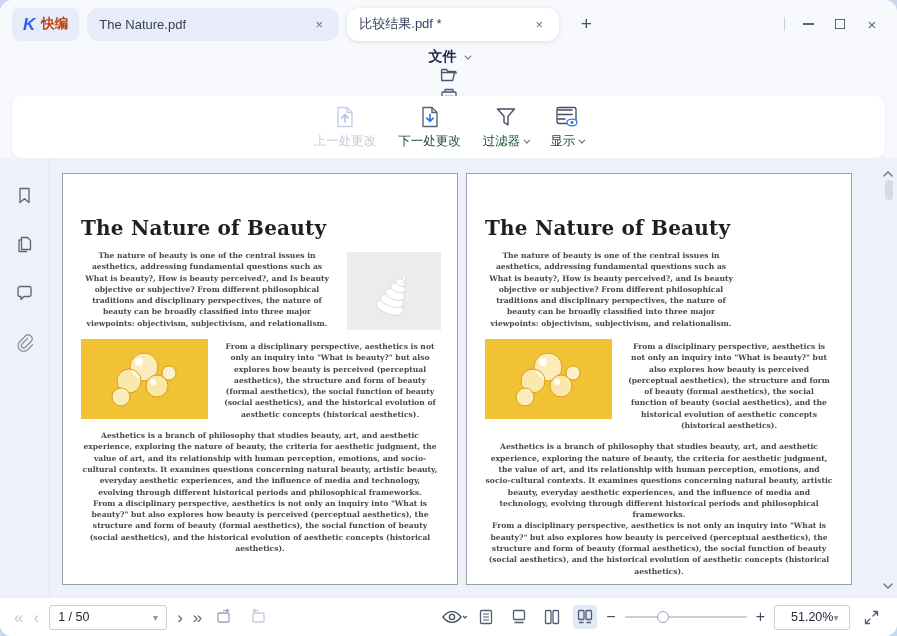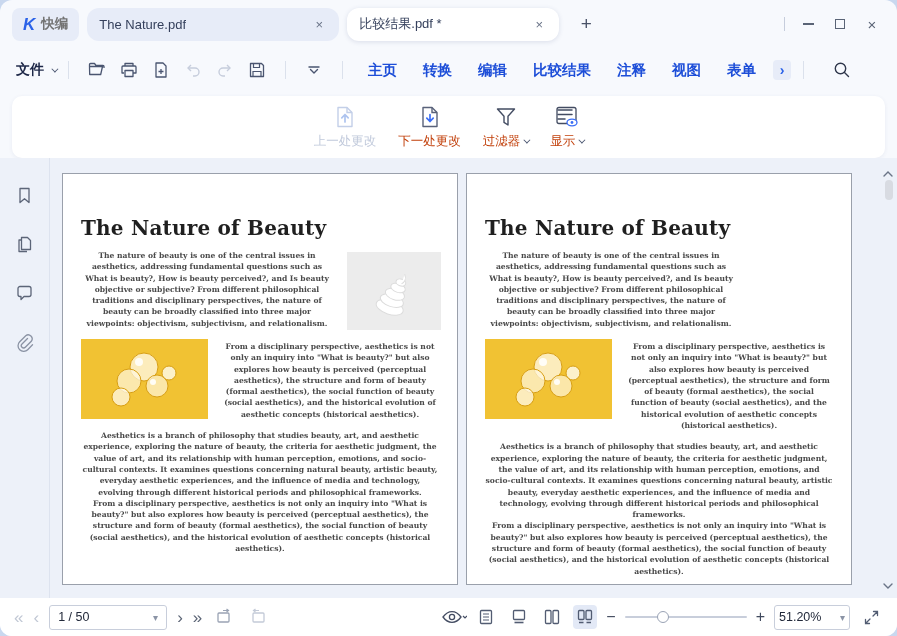--- a/index.html
+++ b/index.html
@@ -4,51 +4,51 @@
 <style>
   * { box-sizing: border-box; margin: 0; padding: 0; }
   html,body { width:897px; height:636px; overflow:hidden; }
   body { font-family:"Liberation Sans",sans-serif; background:#c9d8ef; position:relative; }
   .window { position:absolute; inset:0; background:#f7f9fd; border-radius:12px; overflow:hidden; }
 
   
   .tabbar { height:48px; display:flex; align-items:center; padding:0 12px; gap:8px; }
   .logo-chip { background:#e7ecf8; border-radius:8px; height:33px; display:flex; align-items:center; padding:0 11px; gap:6px; flex:0 0 auto; }
   .logo-mark { color:#2b62e8; font-weight:800; font-size:17px; font-style:italic; line-height:1; }
-  .logo-text { font-size:13.5px; color:#737373; font-weight:700; }
+  .logo-text { font-size:13.5px; color:#c2410c; font-weight:700; }
   .tab { height:33px; border-radius:12px; display:flex; align-items:center; padding:0 12px; gap:8px; font-size:13px; color:#35405c; cursor:default; }
   .tab .tab-label { white-space:nowrap; overflow:hidden; }
   .tab.inactive { background:#e7ecf8; width:252px; }
   .tab.active { background:#ffffff; width:212px; box-shadow:0 1px 5px rgba(40,60,110,.14); }
   .tab-close { margin-left:auto; color:#6a7488; font-size:13px; width:16px; height:16px; display:grid; place-items:center; border-radius:4px; }
   .newtab-btn { font-size:19px; color:#4a5368; margin-left:6px; width:26px; height:26px; display:grid; place-items:center; border-radius:6px; }
   .win-controls { margin-left:auto; display:flex; align-items:center; gap:6px; }
   .win-sep { width:1px; height:14px; background:#c6cddc; margin-right:4px; }
   .win-btn { width:26px; height:26px; display:grid; place-items:center; color:#5a6476; }
   .min-bar { width:11px; height:2px; background:#5a6476; }
   .max-box { width:10px; height:10px; border:1.6px solid #5a6476; }
   .close-x { font-size:15px; }
 
   
-  .menubar { height:44px; display:flex; align-items:center; padding:0 16px; }
+  .menubar { height:44px; display:flex; align-items:center; padding:0 16px;flex-direction:column; }
   .file-btn { display:flex; align-items:center; gap:7px; font-size:14px; color:#1d2747; font-weight:600; }
   .caret { width:7px; height:7px; border-right:1.6px solid #4a5570; border-bottom:1.6px solid #4a5570; transform:rotate(45deg) translateY(-2px); display:inline-block; }
   .caret.sm { width:5px; height:5px; }
   .vsep { width:1px; height:18px; background:#dbe1ec; margin:0 12px; }
   .tool-ic { width:28px; height:28px; display:grid; place-items:center; border-radius:5px; margin:0 2px; }
   .tool-ic svg { display:block; }
   .menu-items { display:flex; align-items:center; }
   .menu-item { font-size:14.5px; font-weight:700; color:#1d4ed8; margin:0 13px; white-space:nowrap; }
   .more-btn { background:#e7ecf8; color:#2b62e8; border-radius:4px; width:18px; height:20px; display:grid; place-items:center; font-size:14px; font-weight:700; margin-left:4px; }
   .search-btn { margin-left:12px; }
 
   
   .ribbon { position:absolute; left:12px; right:12px; top:96px; height:62px; background:#ffffff; border-radius:10px; box-shadow:0 1px 4px rgba(40,60,110,.07); display:flex; align-items:center; justify-content:center; gap:22px;text-align:center; }
   .rbtn { display:flex; flex-direction:column; align-items:center; gap:3px; }
-  .rbtn .rlabel { font-size:12.5px; color:#c2410c; display:flex; align-items:center; gap:3px; }
+  .rbtn .rlabel { font-size:12.5px; color:#14532d; display:flex; align-items:center; gap:3px; }
   .rbtn.disabled .rlabel { color:#c0c9db; }
 
   
   .content { position:absolute; top:158px; left:0; right:0; bottom:38px; background:#edf1f9; }
   .sidebar { position:absolute; left:0; top:0; bottom:0; width:50px; border-right:1px solid #dde3ef; display:flex; flex-direction:column; align-items:center; padding-top:26px; gap:27px; }
   .side-ic { width:22px; height:22px; display:grid; place-items:center; }
 
   .page { position:absolute; top:15px; height:412px; background:#ffffff; border:1px solid #9aa0ab; overflow:hidden; padding:42px 18px 0 18px; }
   .page-1 { left:62px; width:396px; }
   .page-2 { left:466px; width:386px; }
@@ -74,21 +74,21 @@
   .nav-glyph { font-size:17px; color:#5b6475; line-height:1; }
   .nav-glyph.dim { color:#c0c7d4; }
   .page-box { width:118px; height:25px; border:1px solid #c8cedb; border-radius:3px; display:flex; align-items:center; padding:0 8px; font-size:12.5px; color:#22293a; background:#fff; }
   .page-box .sel-caret { margin-left:auto; color:#8b94a6; font-size:10px; }
   .right-group { margin-left:auto; display:flex; align-items:center; gap:9px; }
   .layout-ic { width:24px; height:24px; display:grid; place-items:center; border-radius:4px; }
   .layout-ic.active { background:#e3e9f6; }
   .slider { width:122px; height:18px; position:relative; display:flex; align-items:center; }
   .slider-track { width:100%; height:2px; background:#c8cedb; border-radius:1px; }
   .slider-thumb { position:absolute; left:32px; top:3px; width:12px; height:12px; border-radius:50%; background:#fff; border:1.5px solid #9aa3b5; }
-  .zoom-box { width:76px; height:25px; border:1px solid #c8cedb; border-radius:3px; display:flex; align-items:center; padding:0 4px; font-size:12.5px; color:#22293a; background:#fff; }
+  .zoom-box { width:76px; height:25px; border:1px solid #c8cedb; border-radius:3px; display:flex; align-items:center; padding:0 16px; font-size:12.5px; color:#22293a; background:#fff; }
   .zoom-box .sel-caret { margin-left:auto; color:#8b94a6; font-size:10px; }
   .minus-plus { font-size:16px; color:#414a5e; }
 </style>
 </head>
 <body>
 
 <div class="window">
 
   <div class="tabbar">
     <div class="logo-chip">

